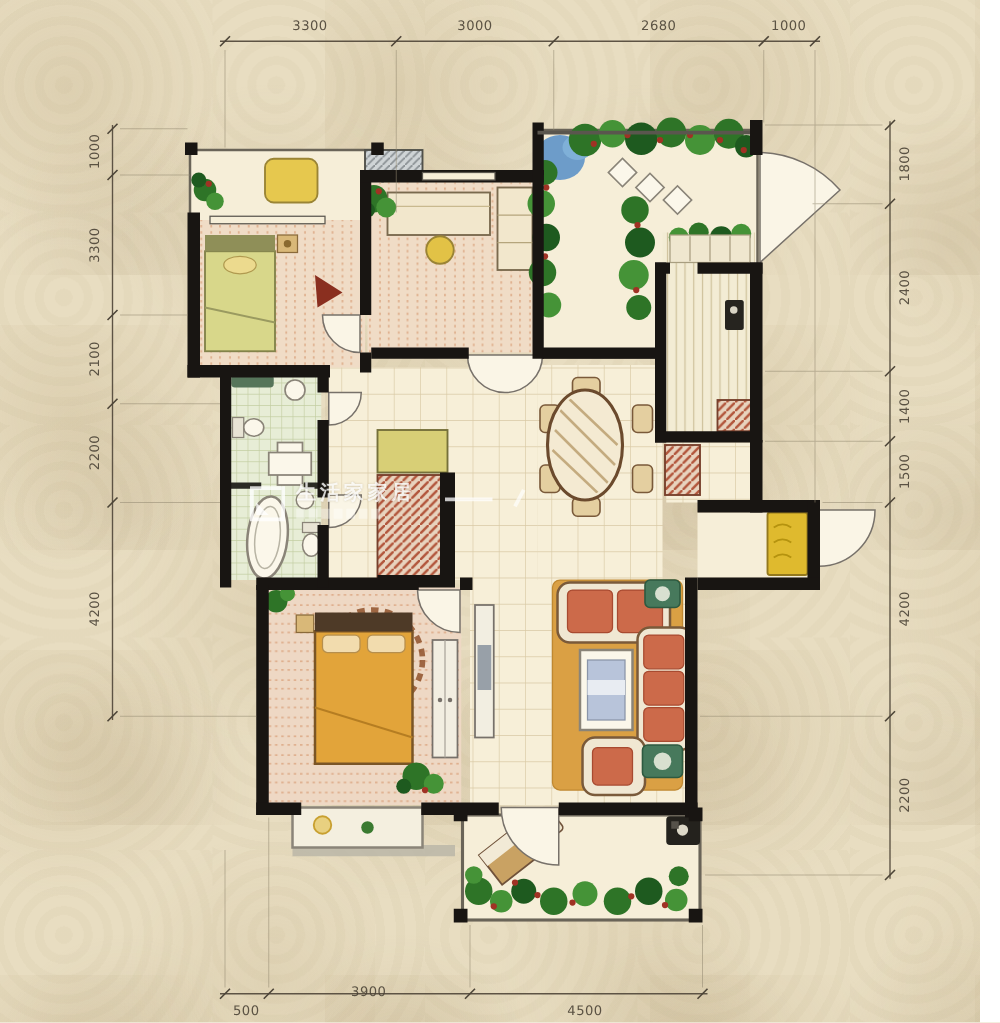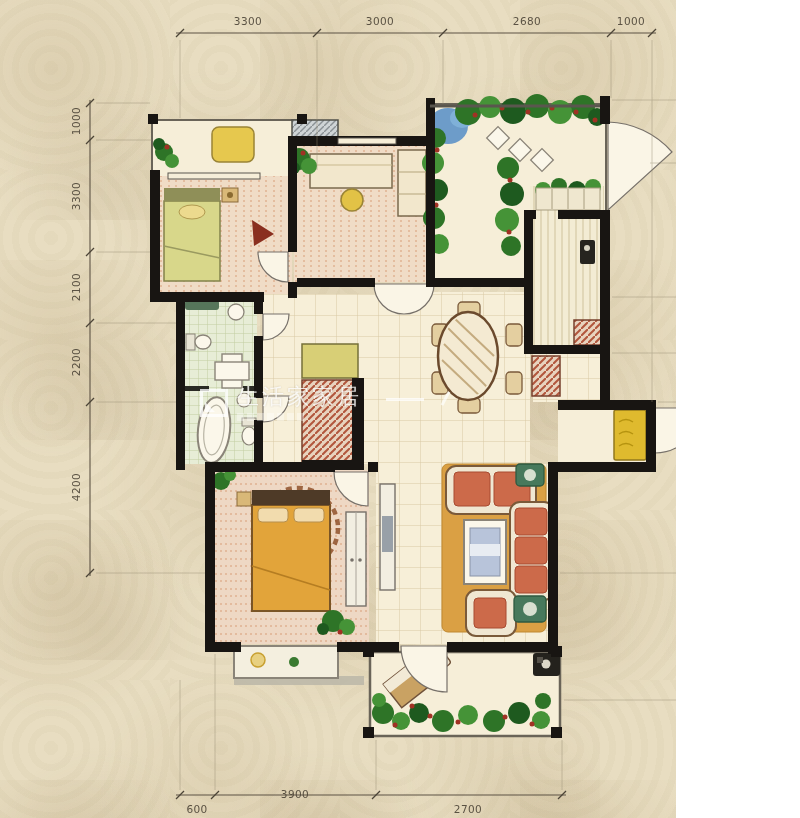--- a/index.html
+++ b/index.html
@@ -1,38 +1,38 @@
 <!DOCTYPE html>
 <html><head>
 <meta charset="utf-8">
 <style>
   html,body{margin:0;padding:0;}
   .page{
-    position:relative;width:676px;height:818px;overflow:hidden;
+    position:relative;width:784px;height:818px;overflow:hidden;
     background-color:#e8ddc1;
     background-image:
       radial-gradient(circle at 22% 28%, rgba(176,154,112,.20) 0, rgba(176,154,112,0) 46%),
       radial-gradient(circle at 72% 62%, rgba(176,154,112,.16) 0, rgba(176,154,112,0) 42%),
       radial-gradient(circle at 46% 86%, rgba(150,128,90,.14) 0, rgba(150,128,90,0) 46%),
       repeating-radial-gradient(circle at 30% 40%, rgba(160,140,100,.05) 0 7px, rgba(160,140,100,0) 7px 16px);
     background-size:260px 260px,300px 300px,220px 220px,170px 170px;
     font-family:"DejaVu Sans",sans-serif;
   }
   svg.plan{position:absolute;left:0;top:0;}
   .dim{
     position:absolute;font:10.5px "DejaVu Sans",sans-serif;color:#4c4437;
     letter-spacing:.4px;transform:translate(-50%,-50%);white-space:nowrap;opacity:.9;
   }
   .dim.v{transform:translate(-50%,-50%) rotate(-90deg);}
   .wm{position:absolute;left:200px;top:386px;display:flex;align-items:flex-start;opacity:.95;}
   .wm-logo{width:22px;height:22px;border:3px solid rgba(255,255,255,.82);position:relative;margin-top:3px;}
   .wm-logo::after{content:"";position:absolute;left:2px;bottom:2px;width:0;height:0;
     border-left:10px solid rgba(255,255,255,.82);border-top:10px solid transparent;}
   .wm-col{margin-left:9px;}
-  .wm-title{font-weight:normal;font-size:22px;line-height:1;color:rgba(255,255,255,.85);
+  .wm-title{font-weight:bold;font-size:16px;line-height:1;color:rgba(255,255,255,.85);
     letter-spacing:3px;text-shadow:0 0 2px rgba(110,92,58,.3);}
   .wm-sub{display:flex;gap:3px;margin-top:5px;}
   .wm-sub i{display:block;width:7px;height:8px;background:rgba(255,255,255,.38);}
   .wm-dash{width:38px;height:3px;background:rgba(255,255,255,.8);margin:12px 0 0 24px;}
   .wm-slash{width:3px;height:15px;background:rgba(255,255,255,.7);transform:rotate(28deg);margin:5px 0 0 20px;}
 </style>
 </head>
 <body>
 
 <div class="page">
@@ -424,23 +424,23 @@
 <span class="dim v" style="left:76px;top:362px">2200</span>
 <span class="dim v" style="left:76px;top:487px">4200</span>
 
 <span class="dim v" style="left:724px;top:131px">1800</span>
 <span class="dim v" style="left:724px;top:230px">2400</span>
 <span class="dim v" style="left:724px;top:325px">1400</span>
 <span class="dim v" style="left:724px;top:377px">1500</span>
 <span class="dim v" style="left:724px;top:487px">4200</span>
 <span class="dim v" style="left:724px;top:636px">2200</span>
 
-<span class="dim" style="left:197px;top:809px">600</span>
+<span class="dim" style="left:197px;top:809px">500</span>
 <span class="dim" style="left:295px;top:794px">3900</span>
-<span class="dim" style="left:468px;top:809px">2700</span>
+<span class="dim" style="left:468px;top:809px">4500</span>
 
 <div class="wm">
   <div class="wm-logo"></div>
   <div class="wm-col">
     <div class="wm-title">生活家家居</div>
     <div class="wm-sub">
           <i></i>
           <i></i>
           <i></i>
           <i></i>

